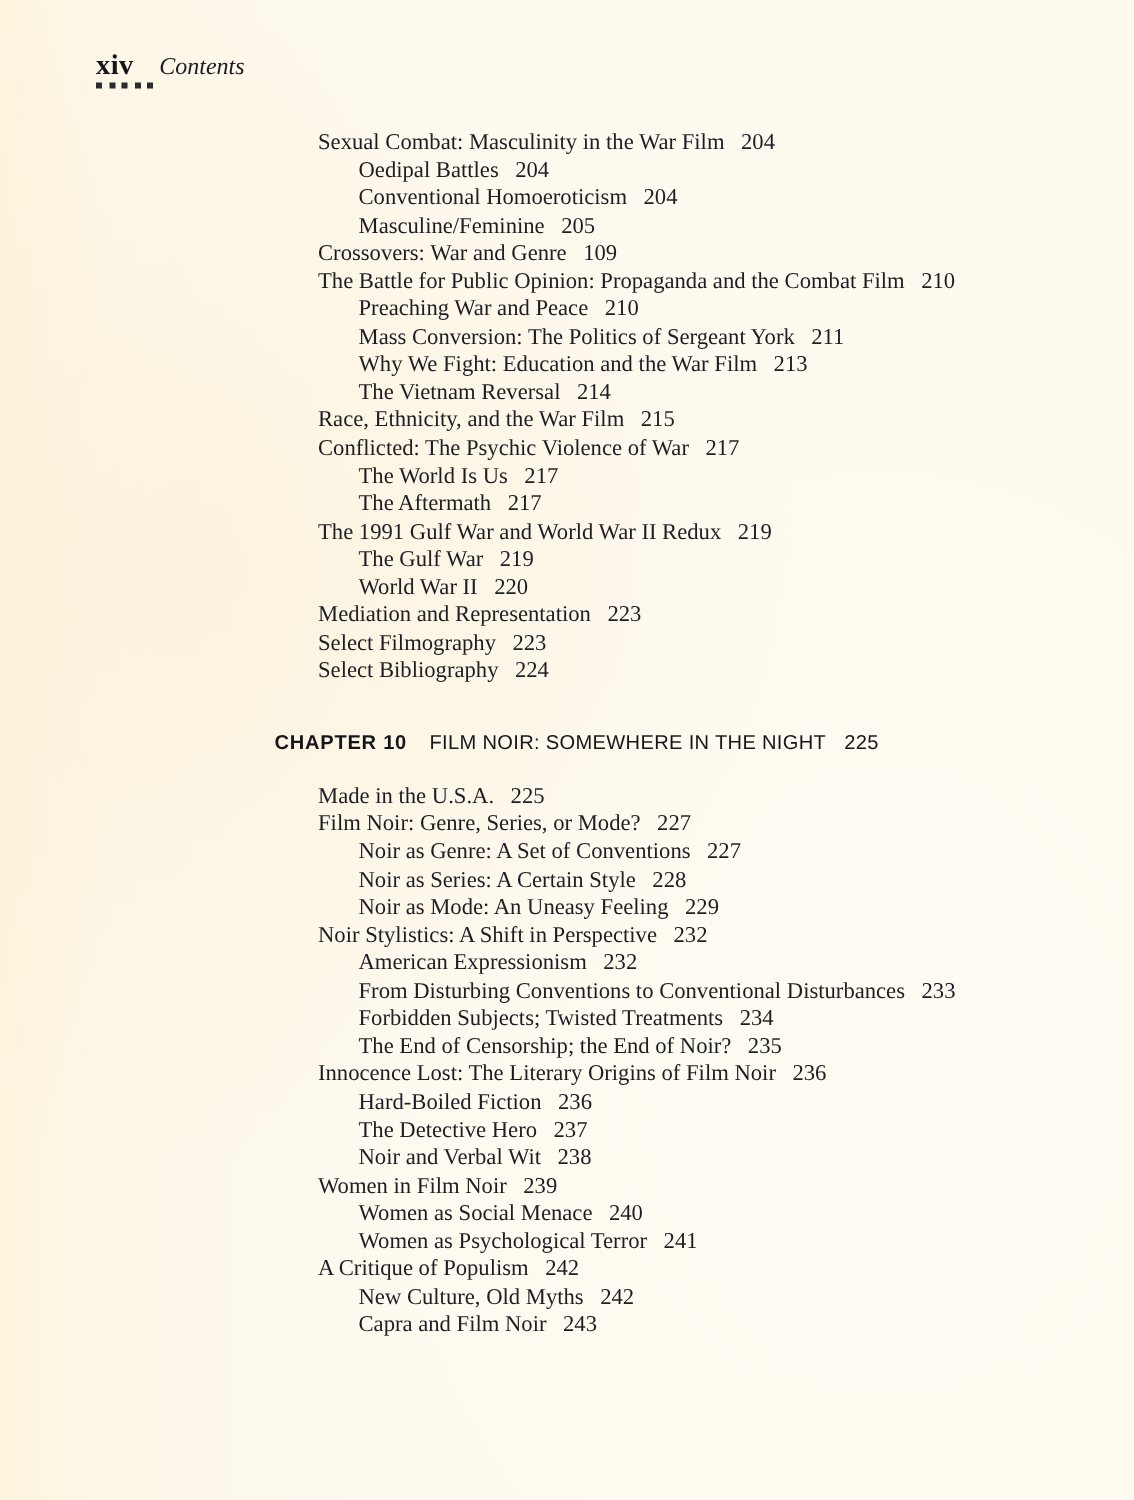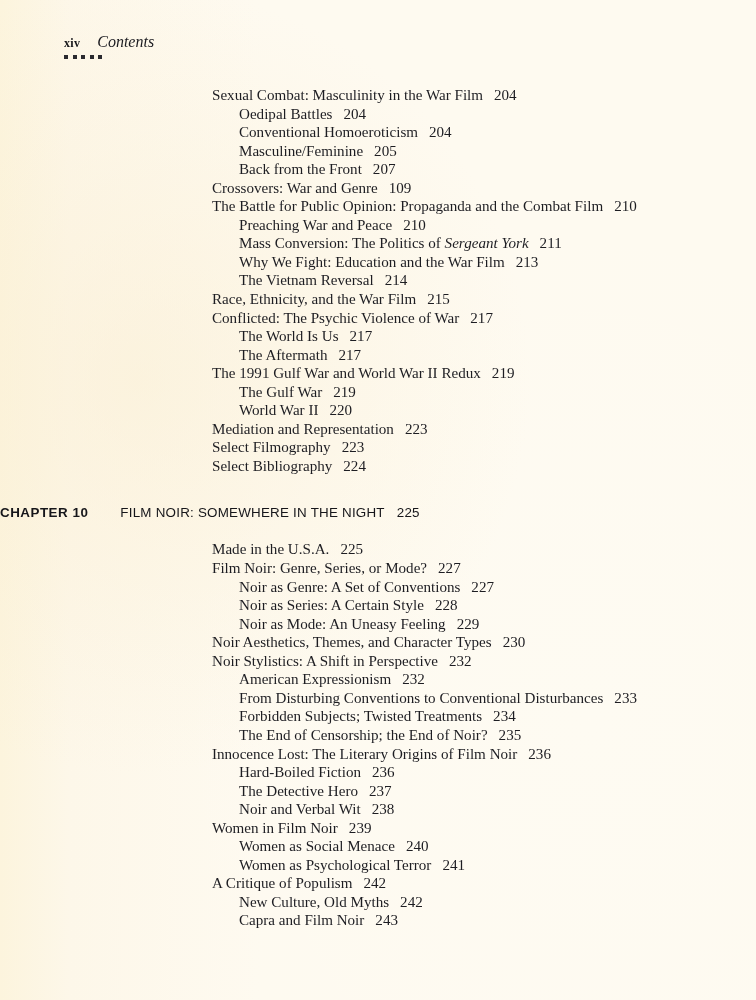--- a/index.html
+++ b/index.html
@@ -40,21 +40,21 @@
   
   .running-head {
     position: absolute;
     left: 64px;
     top: 33px;
     display: flex;
     align-items: baseline;
   }
   .folio {
     font-weight: bold;
-    font-size: 12px;
+    font-size: 19px;
     letter-spacing: .3px;
     color: #16161a;
   }
   .head-label {
     font-style: italic;
     font-size: 16px;
     margin-left: 17px;
     color: #1b1b20;
   }
   .dot-rule {
@@ -85,38 +85,39 @@
     white-space: nowrap;
     color: #1d1d22;
   }
   .entry .ttl { }
   .entry .pg {
     margin-left: 11px;
   }
   .entry.lvl1 { padding-left: 212px; }
   .entry.lvl2 { padding-left: 239px; }
 
-  .entry .it { font-style: italic; }
+  .entry .it { }
 
   
   .chapter {
+    padding-left: 183px;
     font-family: "Liberation Sans", "DejaVu Sans", sans-serif;
     font-size: 13.4px;
     letter-spacing: .22px;
     color: #16161a;
     white-space: nowrap;
     display: flex;
     align-items: baseline;
   }
   .chapter .ch-num {
     font-weight: bold;
     letter-spacing: .5px;
   }
   .chapter .ch-title {
-    margin-left: 32px;
+    margin-left: 15px;
     font-weight: normal;
   }
   .chapter .ch-page {
     margin-left: 12px;
     font-weight: normal;
   }
 
   .gap-before-chapter { height: 30px; }
   .gap-after-chapter  { height: 20px; }
 </style>
@@ -140,21 +141,20 @@
       <i></i>
       <i></i>
     </div>
 
   <div class="toc">
     <div id="list-before">
         <div class="entry lvl1"><span class="ttl">Sexual Combat: Masculinity in the War Film</span><span class="pg">204</span></div>
         <div class="entry lvl2"><span class="ttl">Oedipal Battles</span><span class="pg">204</span></div>
         <div class="entry lvl2"><span class="ttl">Conventional Homoeroticism</span><span class="pg">204</span></div>
         <div class="entry lvl2"><span class="ttl">Masculine/Feminine</span><span class="pg">205</span></div>
-        <div class="entry lvl2"><span class="ttl">Back from the Front</span><span class="pg">207</span></div>
         <div class="entry lvl1"><span class="ttl">Crossovers: War and Genre</span><span class="pg">109</span></div>
         <div class="entry lvl1"><span class="ttl">The Battle for Public Opinion: Propaganda and the Combat Film</span><span class="pg">210</span></div>
         <div class="entry lvl2"><span class="ttl">Preaching War and Peace</span><span class="pg">210</span></div>
         <div class="entry lvl2"><span class="ttl">Mass Conversion: The Politics of </span><span class="it">Sergeant York</span><span class="pg">211</span></div>
         <div class="entry lvl2"><span class="ttl">Why We Fight: Education and the War Film</span><span class="pg">213</span></div>
         <div class="entry lvl2"><span class="ttl">The Vietnam Reversal</span><span class="pg">214</span></div>
         <div class="entry lvl1"><span class="ttl">Race, Ethnicity, and the War Film</span><span class="pg">215</span></div>
         <div class="entry lvl1"><span class="ttl">Conflicted: The Psychic Violence of War</span><span class="pg">217</span></div>
         <div class="entry lvl2"><span class="ttl">The World Is Us</span><span class="pg">217</span></div>
         <div class="entry lvl2"><span class="ttl">The Aftermath</span><span class="pg">217</span></div>
@@ -175,21 +175,20 @@
     </div>
 
     <div class="gap-after-chapter"></div>
 
     <div id="list-after">
         <div class="entry lvl1"><span class="ttl">Made in the U.S.A.</span><span class="pg">225</span></div>
         <div class="entry lvl1"><span class="ttl">Film Noir: Genre, Series, or Mode?</span><span class="pg">227</span></div>
         <div class="entry lvl2"><span class="ttl">Noir as Genre: A Set of Conventions</span><span class="pg">227</span></div>
         <div class="entry lvl2"><span class="ttl">Noir as Series: A Certain Style</span><span class="pg">228</span></div>
         <div class="entry lvl2"><span class="ttl">Noir as Mode: An Uneasy Feeling</span><span class="pg">229</span></div>
-        <div class="entry lvl1"><span class="ttl">Noir Aesthetics, Themes, and Character Types</span><span class="pg">230</span></div>
         <div class="entry lvl1"><span class="ttl">Noir Stylistics: A Shift in Perspective</span><span class="pg">232</span></div>
         <div class="entry lvl2"><span class="ttl">American Expressionism</span><span class="pg">232</span></div>
         <div class="entry lvl2"><span class="ttl">From Disturbing Conventions to Conventional Disturbances</span><span class="pg">233</span></div>
         <div class="entry lvl2"><span class="ttl">Forbidden Subjects; Twisted Treatments</span><span class="pg">234</span></div>
         <div class="entry lvl2"><span class="ttl">The End of Censorship; the End of Noir?</span><span class="pg">235</span></div>
         <div class="entry lvl1"><span class="ttl">Innocence Lost: The Literary Origins of Film Noir</span><span class="pg">236</span></div>
         <div class="entry lvl2"><span class="ttl">Hard-Boiled Fiction</span><span class="pg">236</span></div>
         <div class="entry lvl2"><span class="ttl">The Detective Hero</span><span class="pg">237</span></div>
         <div class="entry lvl2"><span class="ttl">Noir and Verbal Wit</span><span class="pg">238</span></div>
         <div class="entry lvl1"><span class="ttl">Women in Film Noir</span><span class="pg">239</span></div>

